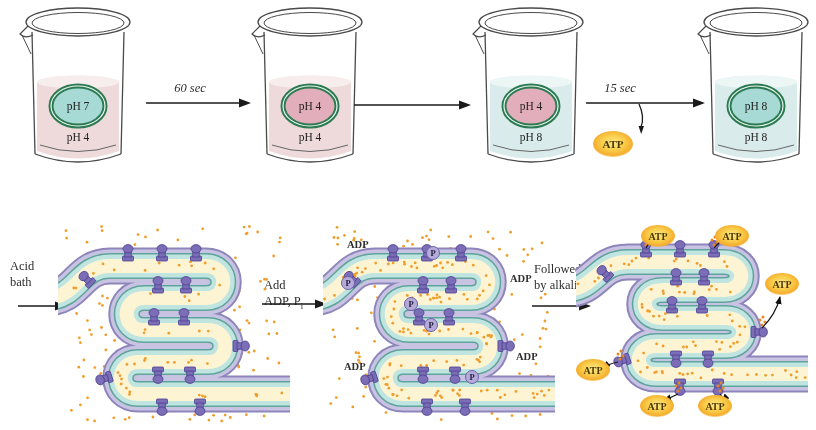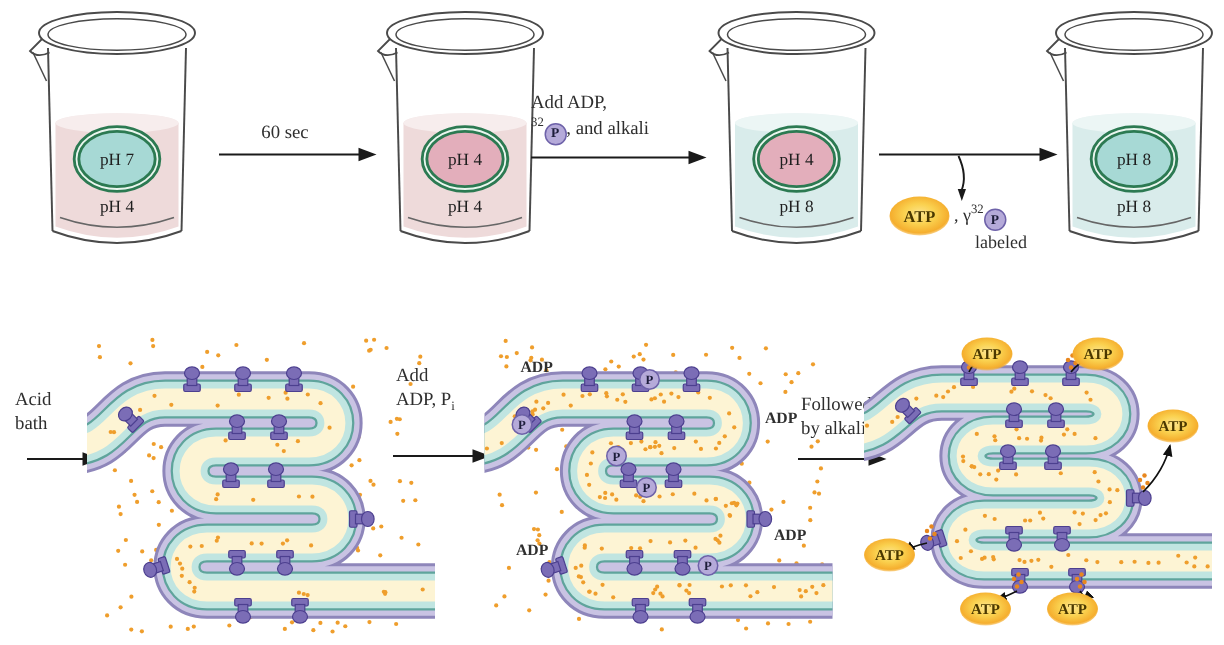--- a/index.html
+++ b/index.html
@@ -1,20 +1,20 @@
 <!DOCTYPE html>
 <html><head>
 <meta charset="utf-8">
 <style>
   html,body{margin:0;padding:0;background:#fff;}
   #stage{position:relative;width:816px;height:430px;background:#ffffff;overflow:hidden;
          font-family:"Liberation Serif",serif;color:#2e2e2e;}
   .abs{position:absolute;}
   .lbl{font-size:12.5px;line-height:1.3;}
-  .center{text-align:center;}
+  .center{text-align:center;font-style:italic;}
   sup{font-size:8.5px;}
   sub{font-size:8.5px;}
   .pcirc{display:inline-flex;width:13px;height:13px;border-radius:50%;
          background:#b5aad9;border:1px solid #6e62a9;font-size:9px;font-weight:bold;
          align-items:center;justify-content:center;vertical-align:-2px;color:#1d1d3a;
          font-family:"Liberation Serif",serif;}
   svg text{font-family:"Liberation Serif",serif;}
   .harrow line{stroke:#1a1a1a;stroke-width:1.4;}
   .harrow polygon{fill:#1a1a1a;}
   .products{display:flex;align-items:flex-start;gap:2px;font-size:12px;}
@@ -108,62 +108,51 @@
   <text x="66" y="108" text-anchor="middle" font-size="11.5" fill="#1e1e1e">pH 8</text>
   <text x="66" y="139" text-anchor="middle" font-size="11.5" fill="#1e1e1e">pH 8</text>
   </svg></div>
 
   <div class="abs lbl center" style="left:140px;top:80px;width:100px">60 sec</div>
   <svg class="abs harrow" style="left:146px;top:97px" width="106" height="12">
     <line x1="0" y1="6" x2="94" y2="6"></line>
       <polygon points="93,1.5 105,6 93,10.5"></polygon>
   </svg>
 
-  <div class="abs lbl" style="left:354px;top:60px;width:125px">
-    <div><span>Add ADP,</span></div>
-    <div>
-      <sup>32</sup><span class="pcirc">P</span><span>, and alkali</span>
-    </div>
-  </div>
   <svg class="abs harrow" style="left:354px;top:99px" width="118" height="12">
     <line x1="0" y1="6" x2="106" y2="6"></line>
       <polygon points="105,1.5 117,6 105,10.5"></polygon>
   </svg>
 
+  <div class="abs lbl center" style="left:570px;top:80px;width:100px">15 sec</div>
   <svg class="abs harrow" style="left:586px;top:97px" width="120" height="12">
     <line x1="0" y1="6" x2="108" y2="6"></line>
       <polygon points="107,1.5 119,6 107,10.5"></polygon>
   </svg>
   <svg class="abs" style="left:628px;top:103px" width="26" height="36">
     <path d="M11,1 Q17,14 13,24" fill="none" stroke="#1a1a1a" stroke-width="1.3"></path>
     <polygon points="10.5,23 16,23 13.2,31" fill="#1a1a1a"></polygon>
   </svg>
   <div class="abs products" style="left:592px;top:130px">
     <svg width="42" height="28">
       <ellipse cx="21" cy="14" rx="20" ry="13" fill="url(#atpGrad)"></ellipse>
       <text x="21" y="18" text-anchor="middle" font-size="11" font-weight="bold" fill="#4a3800">ATP</text>
     </svg>
-    <div class="prod-text">
-      <div>
-        <span>, γ</span><sup>32</sup><span class="pcirc">P</span>
-      </div>
-      <div class="prod-line2">labeled</div>
-    </div>
   </div>
 
   <div class="abs lbl" style="left:10px;top:258px">
     <div>Acid</div>
     <div>bath</div>
   </div>
   <svg class="abs harrow" style="left:18px;top:300px" width="50" height="12">
     <line x1="0" y1="6" x2="38" y2="6"></line>
       <polygon points="37,1.5 49,6 37,10.5"></polygon>
   </svg>
 
-  <div class="abs lbl" style="left:264px;top:242px">
+  <div class="abs lbl" style="left:264px;top:277px">
     <div>Add</div>
     <div><span>ADP, P</span><sub>i</sub></div>
   </div>
   <svg class="abs harrow" style="left:262px;top:298px" width="66" height="12">
     <line x1="0" y1="6" x2="54" y2="6"></line>
       <polygon points="53,1.5 65,6 53,10.5"></polygon>
   </svg>
 
   <div class="abs lbl" style="left:534px;top:261px">
     <div>Followed</div>

